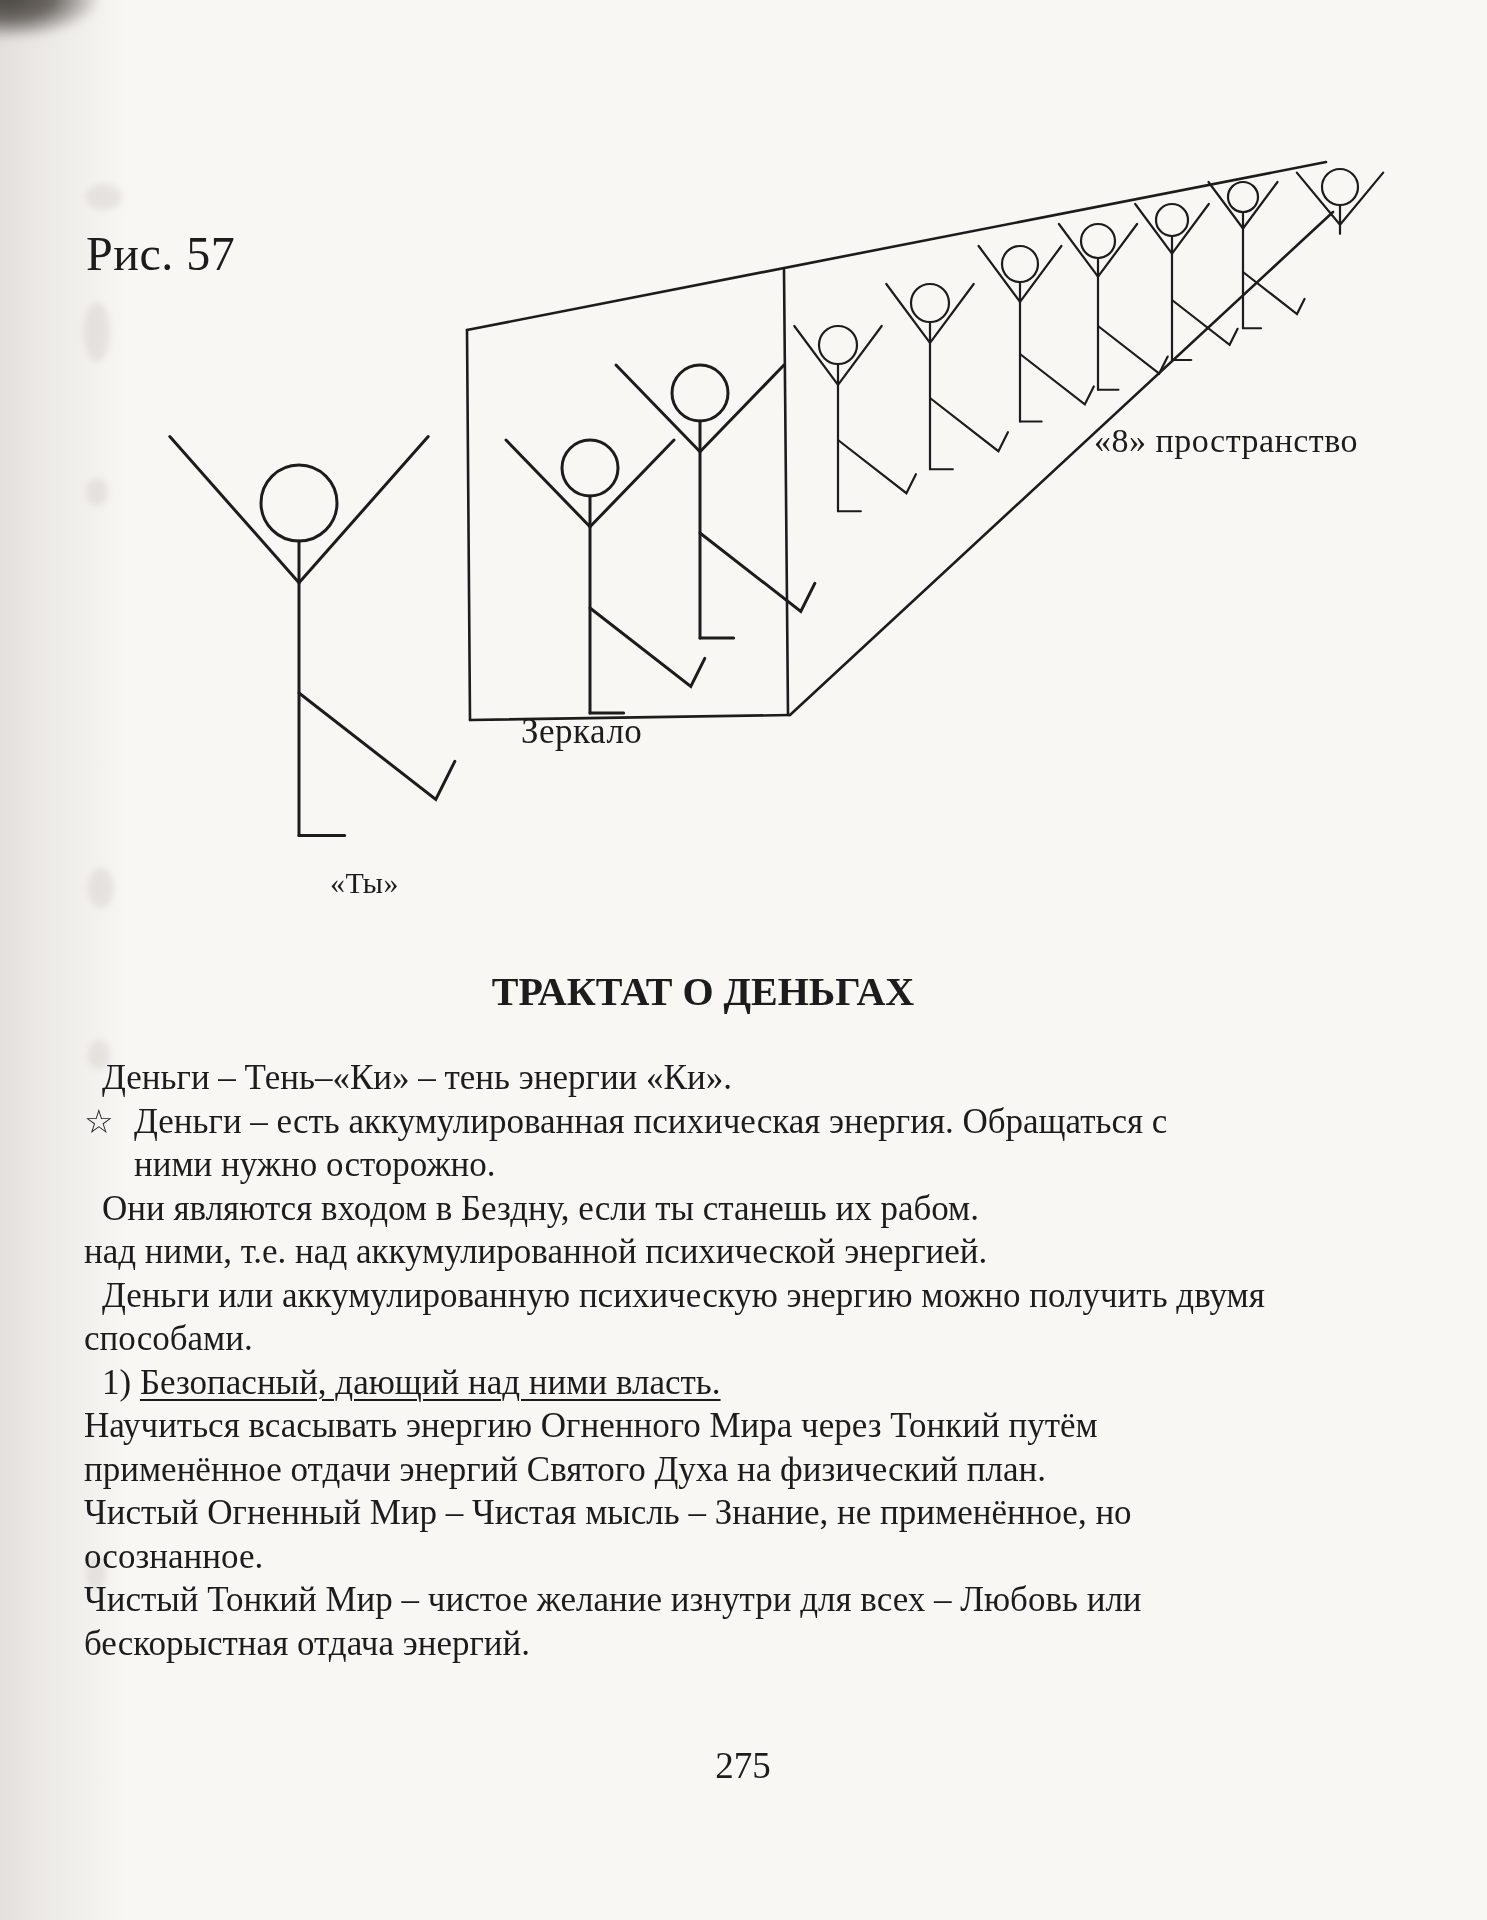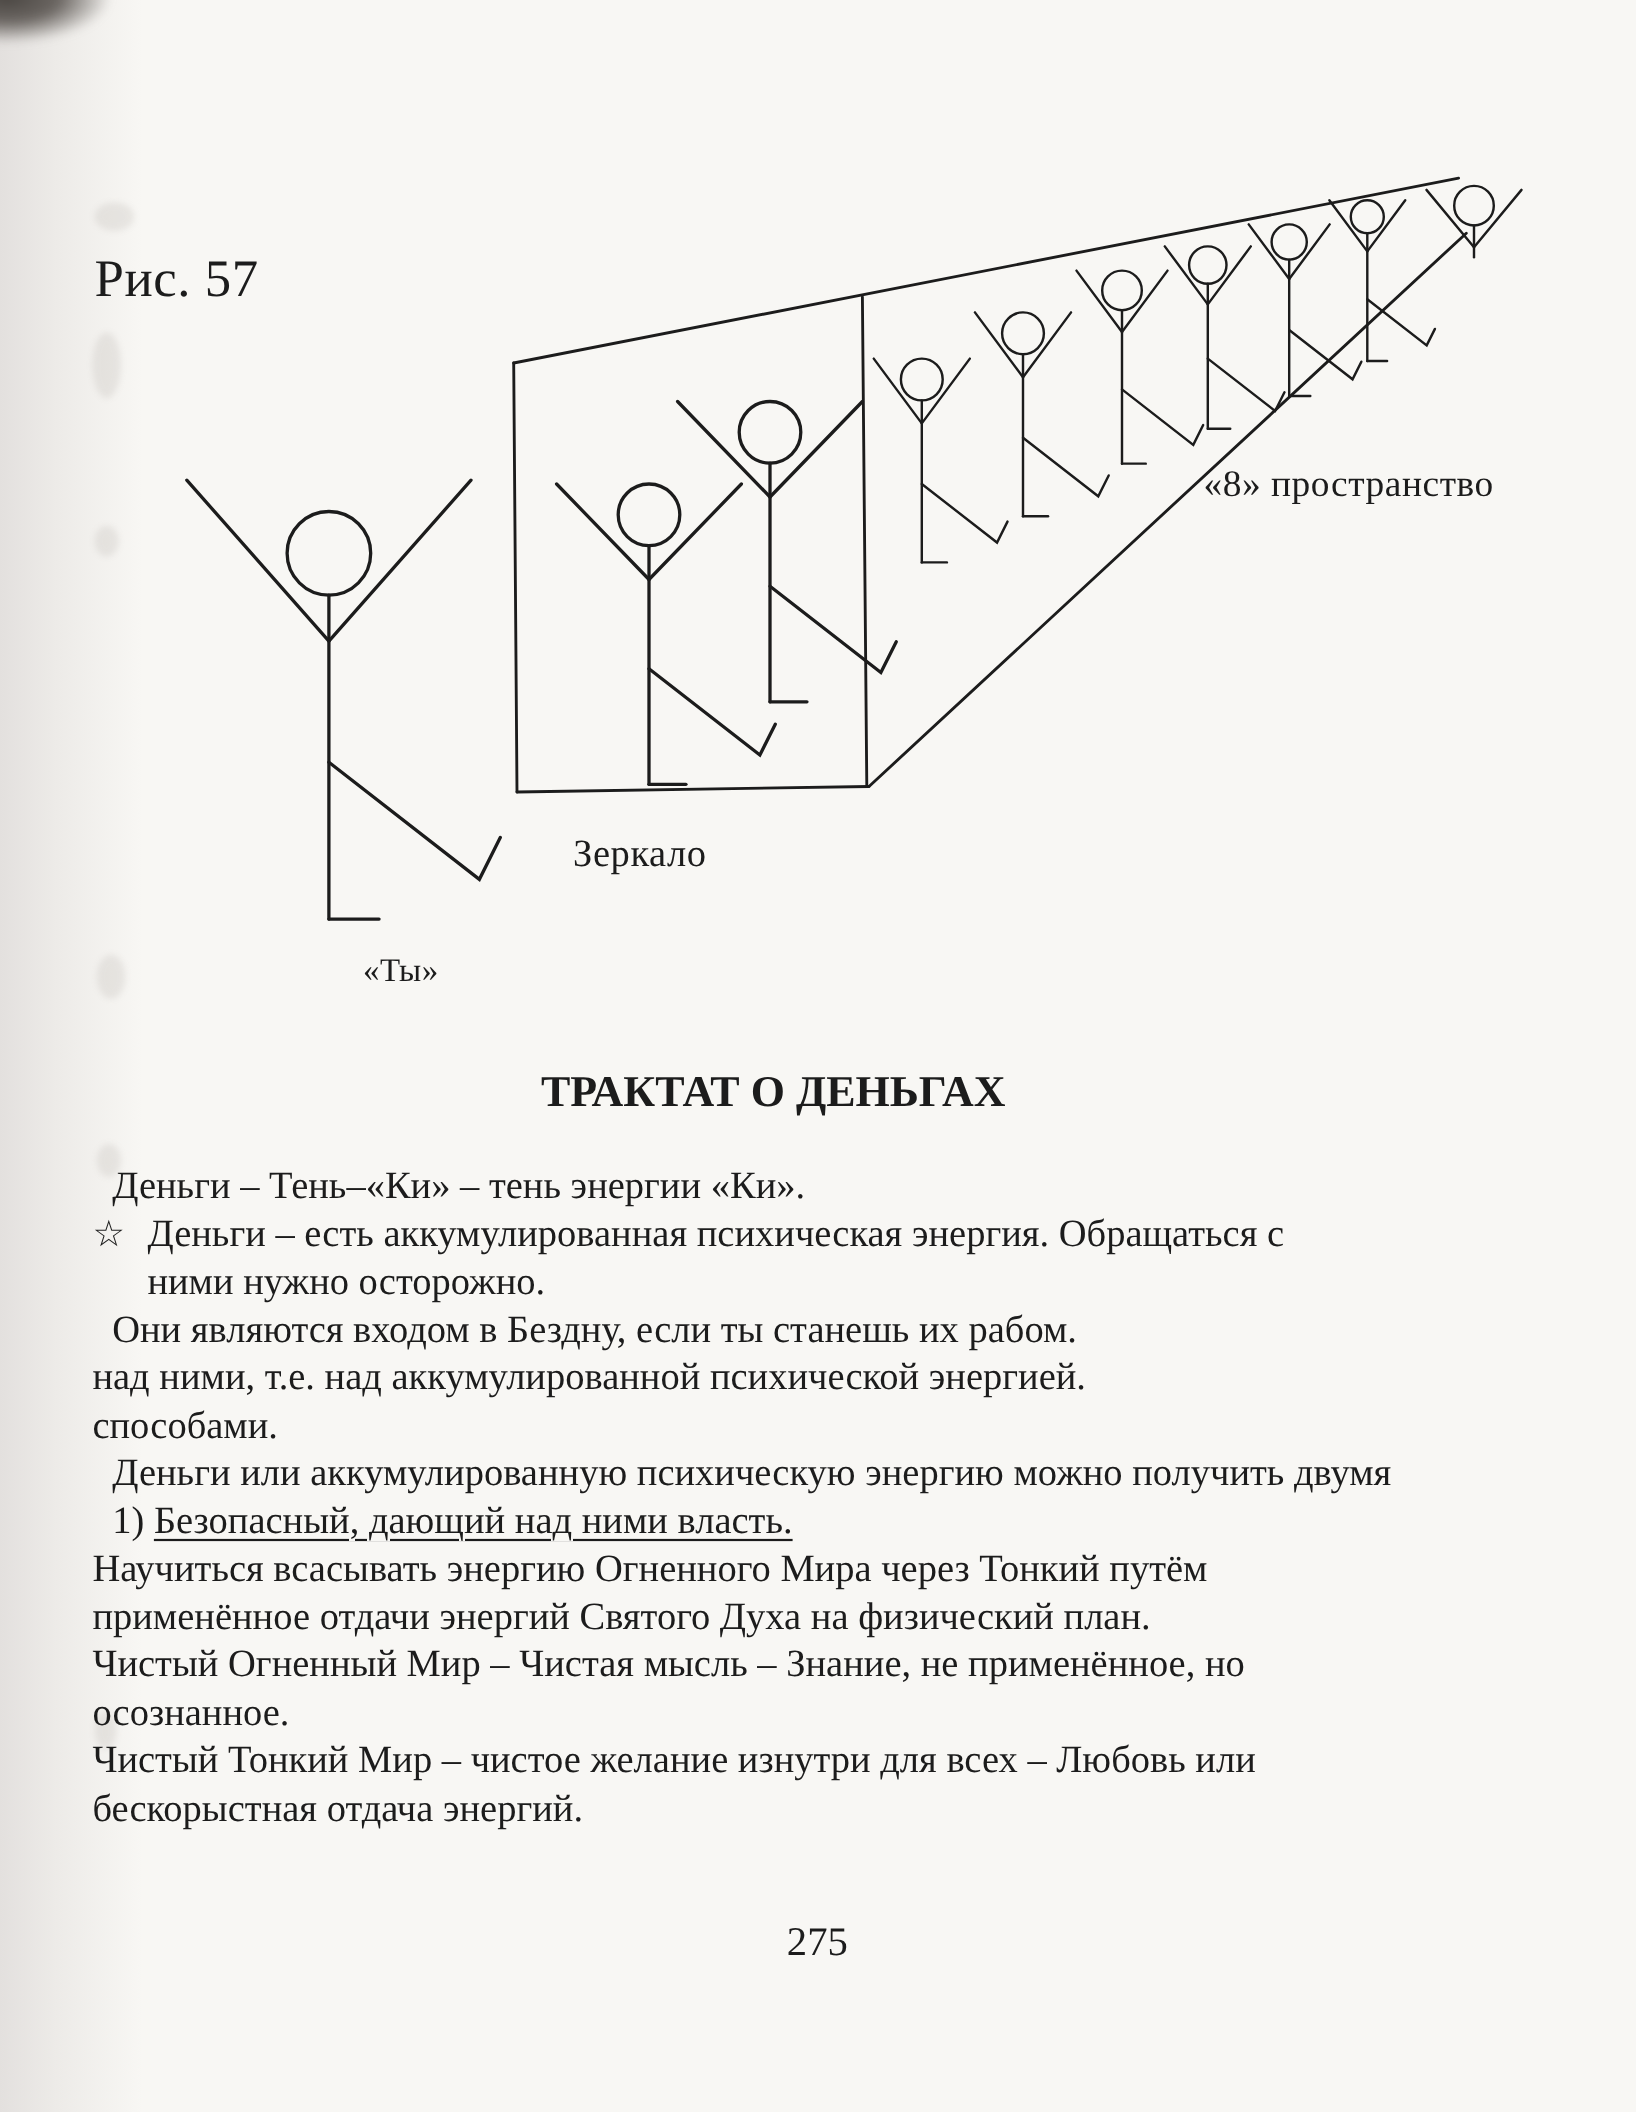--- a/index.html
+++ b/index.html
@@ -20,21 +20,21 @@
     position:absolute;left:-18px;top:-20px;width:120px;height:60px;
     background:radial-gradient(ellipse at 20% 30%,#4a4642 0%,#6b6662 35%,rgba(120,115,110,0) 70%);
     filter:blur(4px);
   }
   .bleed{position:absolute;border-radius:50%;filter:blur(3px);opacity:.14;background:#8d857e;}
   
   .diagram-svg{position:absolute;left:0;top:0;}
   .dg-label{position:absolute;white-space:nowrap;letter-spacing:.5px;}
   .fig-caption{left:86px;top:226px;font-size:48px;}
   .you-label{left:330px;top:866px;font-size:30px;}
-  .mirror-label{left:521px;top:756px;font-size:35px;}
+  .mirror-label{left:521px;top:712px;font-size:35px;}
   .zero-label{left:1094px;top:422px;font-size:34px;}
   
   .doc-title{
     position:absolute;left:68px;top:968px;width:1270px;
     text-align:center;font-size:40px;font-weight:bold;letter-spacing:0;
     white-space:nowrap;
   }
   .body-text{position:absolute;left:84px;top:1056px;width:1360px;font-size:35px;}
   .tline{position:relative;height:43.5px;line-height:43.5px;white-space:nowrap;}
   .tline .star{
@@ -156,22 +156,22 @@
   <div class="dg-label mirror-label">Зеркало</div>
   <div class="dg-label zero-label">«8» пространство</div>
 
   <div class="doc-title">ТРАКТАТ О ДЕНЬГАХ</div>
   <div class="body-text">
       <div class="tline" style="padding-left: 18px;">Деньги – Тень–«Ки» – тень энергии «Ки».</div>
       <div class="tline"><span class="star">☆</span>Деньги – есть аккумулированная психическая энергия. Обращаться с</div>
       <div class="tline" style="padding-left: 50px;">ними нужно осторожно.</div>
       <div class="tline" style="padding-left: 18px;">Они являются входом в Бездну, если ты станешь их рабом.</div>
       <div class="tline">над ними, т.е. над аккумулированной психической энергией.</div>
+      <div class="tline" style="padding-left: 18px;">Деньги или аккумулированную психическую энергию можно получить двумя</div>
       <div class="tline">способами.</div>
-      <div class="tline" style="padding-left: 18px;">Деньги или аккумулированную психическую энергию можно получить двумя</div>
       <div class="tline" style="padding-left: 18px;">1) <span class="ul">Безопасный, дающий над ними власть.</span></div>
       <div class="tline">Научиться всасывать энергию Огненного Мира через Тонкий путём</div>
       <div class="tline">применённое отдачи энергий Святого Духа на физический план.</div>
       <div class="tline">Чистый Огненный Мир – Чистая мысль – Знание, не применённое, но</div>
       <div class="tline">осознанное.</div>
       <div class="tline">Чистый Тонкий Мир – чистое желание изнутри для всех – Любовь или</div>
       <div class="tline">бескорыстная отдача энергий.</div>
     </div>
   <div class="page-number">275</div>
 

